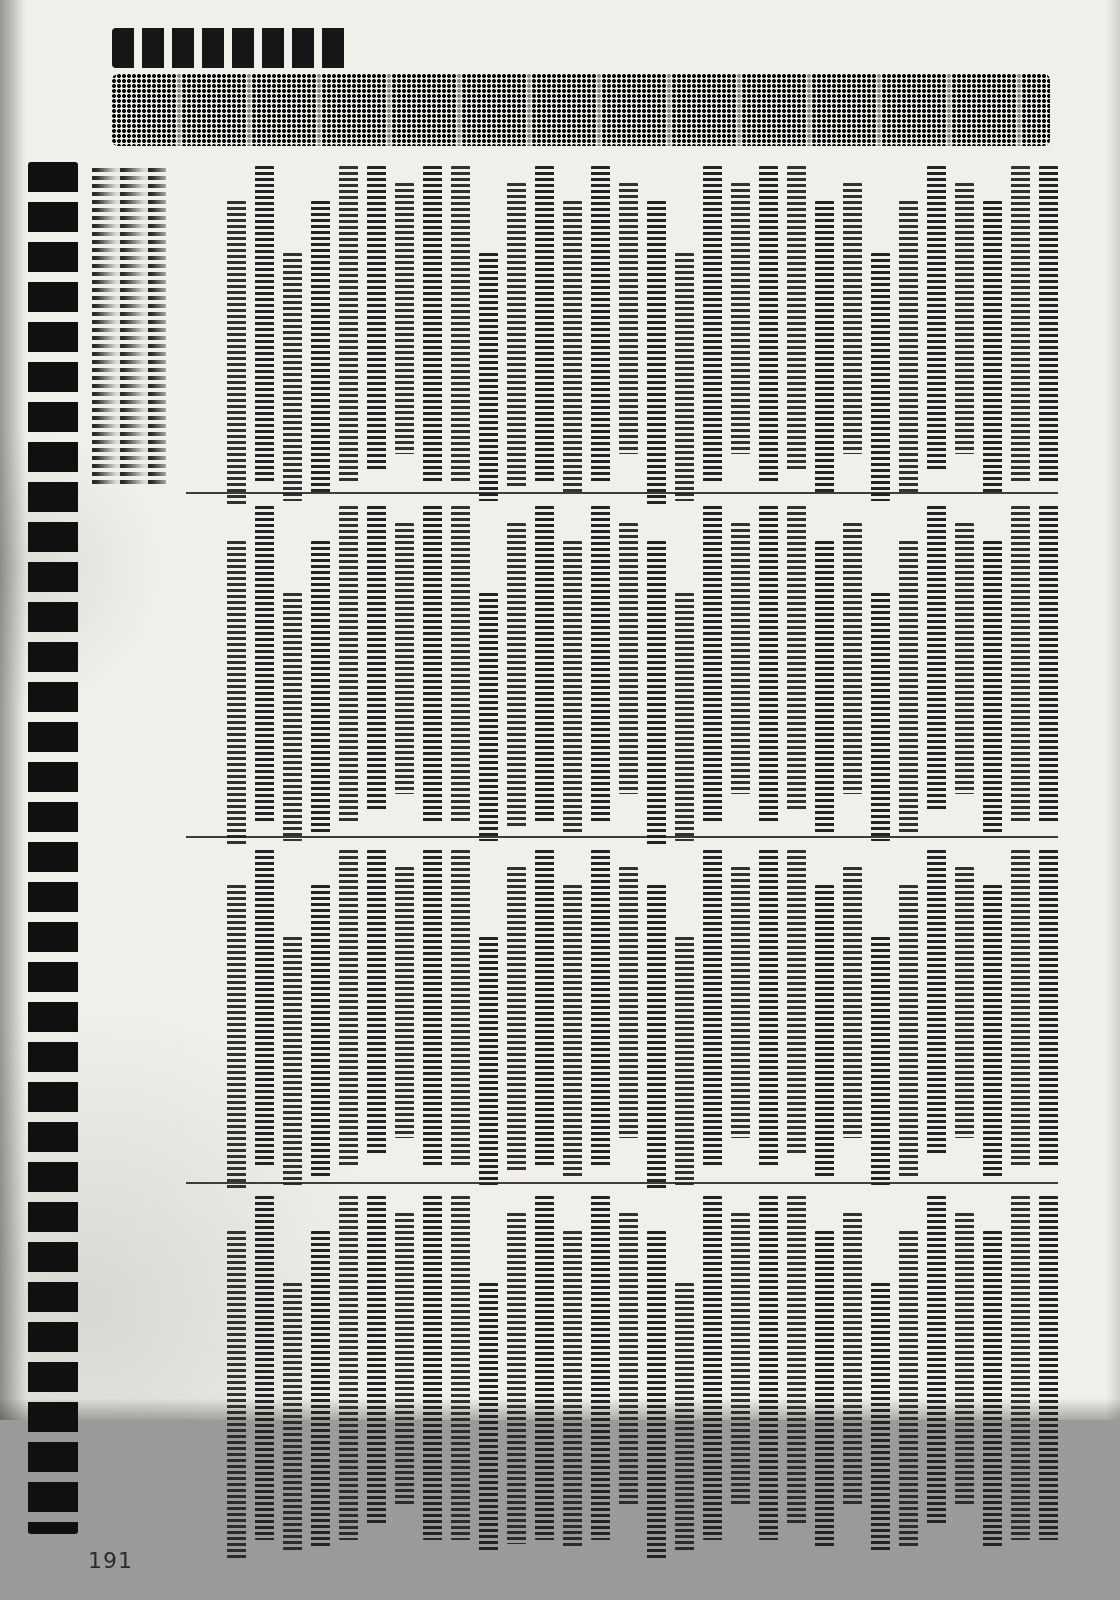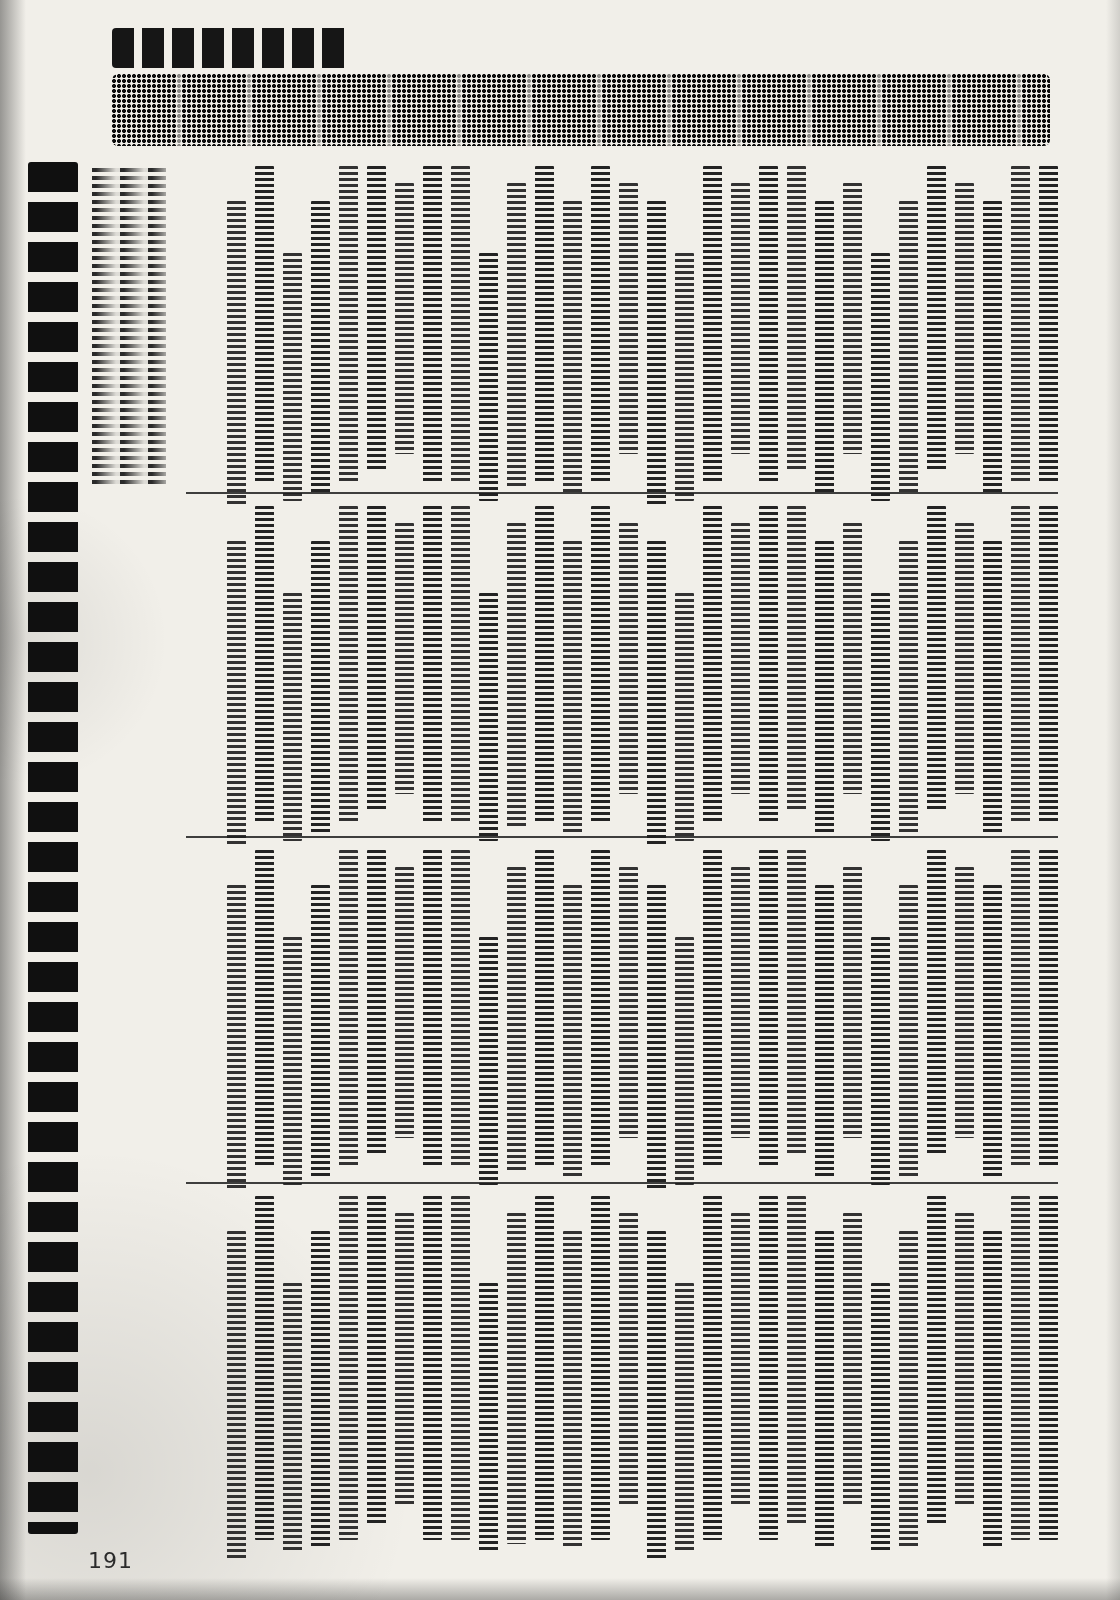--- a/index.html
+++ b/index.html
@@ -3,21 +3,21 @@
 <meta charset="utf-8">
 <style>
   html,body{margin:0;padding:0;}
   body{
     width:1120px;height:1600px;
     background:#9a9a98;
     font-family:"DejaVu Sans", sans-serif;
     position:relative;overflow:hidden;
   }
   .page{
-    position:absolute;left:0;top:0;width:1120px;height:1600px;
+    position:absolute;left:0;top:0;width:1120px;height:1420px;
     background:#f1efe9;
     background-image:
       linear-gradient(90deg, rgba(40,40,40,.45) 0, rgba(40,40,40,0) 26px),
       linear-gradient(0deg, rgba(40,40,40,.35) 0, rgba(40,40,40,0) 22px),
       linear-gradient(270deg, rgba(60,60,60,.18) 0, rgba(60,60,60,0) 14px);
   }
 
   
   .kicker-block{
     position:absolute;left:112px;top:28px;width:238px;height:40px;

